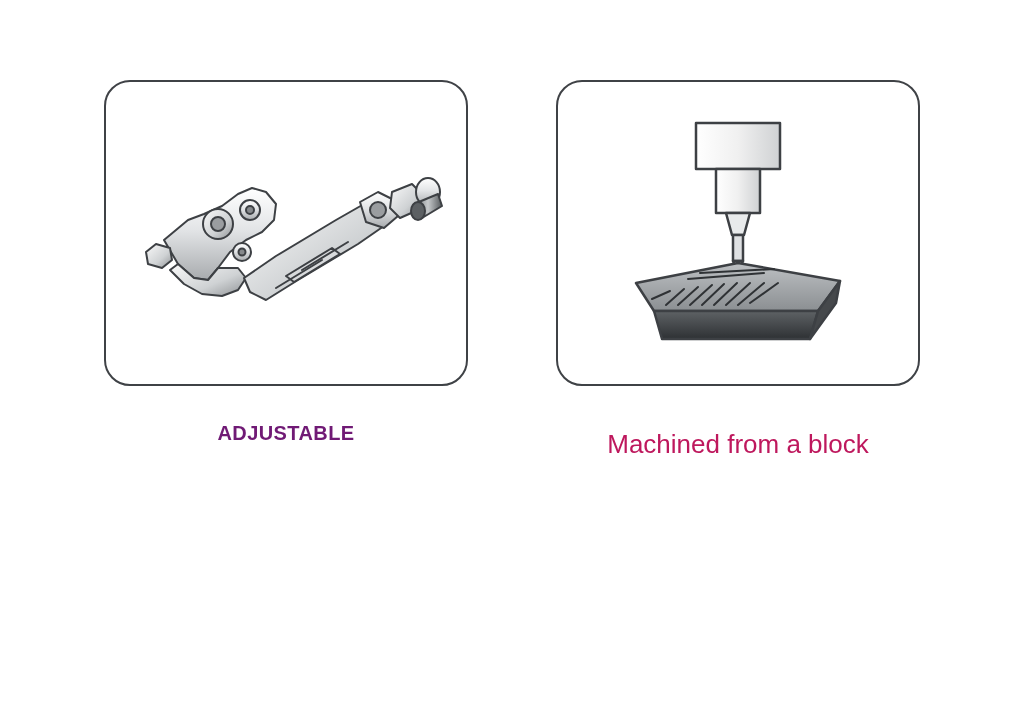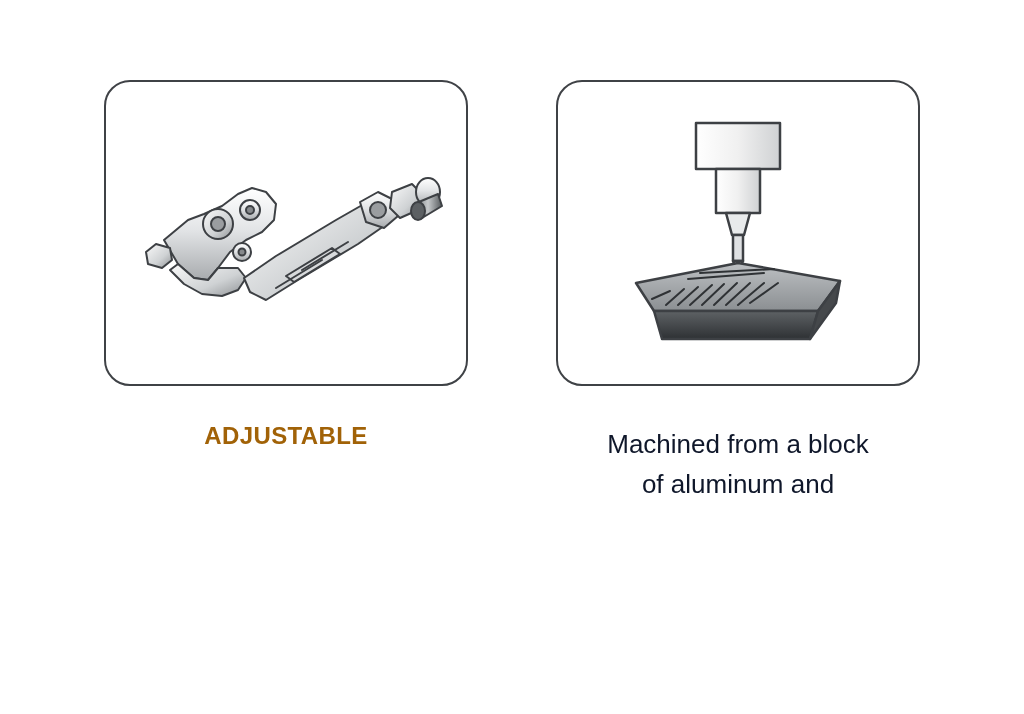--- a/index.html
+++ b/index.html
@@ -52,30 +52,30 @@
     display: flex;
     align-items: center;
     justify-content: center;
   }
   .caption {
     margin-top: 34px;
     text-align: center;
     width: 400px;
   }
   .caption-title {
-    font-size: 24px;
+    font-size: 20px;
     font-weight: bold;
     letter-spacing: 0.4px;
-    color: #a16207;
+    color: #701a75;
     line-height: 1.35;
   }
   .caption-body {
     font-size: 26px;
     font-weight: normal;
-    color: #0f172a;
+    color: #be185d;
     line-height: 1.55;
     margin-top: 4px;
   }
   .caption-body div {
     white-space: nowrap;
   }
   svg { display: block; }
 </style>
 </head>
 <body>
@@ -196,19 +196,18 @@
               <line x1="64" y1="186" x2="82" y2="178"></line>
               <line x1="100" y1="166" x2="176" y2="160"></line>
               <line x1="112" y1="160" x2="186" y2="156"></line>
             </g>
           </svg>
         </div>
       </div>
       <div class="caption">
         <div class="caption-body">
           <div>Machined from a block</div>
-          <div>of aluminum and</div>
         </div>
       </div>
     </div>
 
   </div>
 </div>
 
 </body></html>

